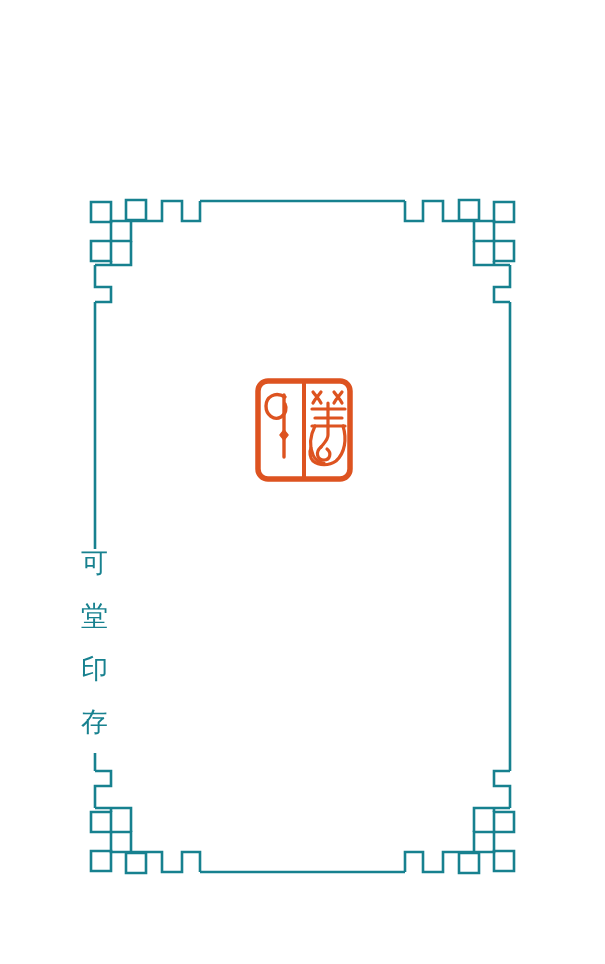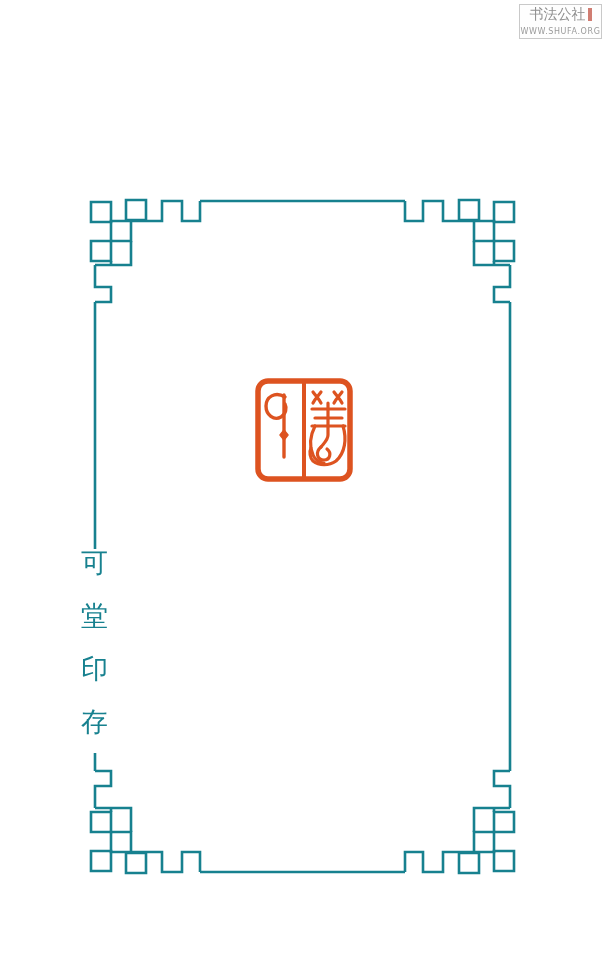--- a/index.html
+++ b/index.html
@@ -117,23 +117,14 @@
         <path d="M57,48 H90"></path>
         <path d="M73,25 V48"></path>
         <path d="M73,48 V57 C73,62 69,65 66,69"></path>
         <path d="M66,69 C60,74 62,82 69,82 C75,82 77,75 72,71"></path>
         <path d="M60,48 C55,58 54,68 58,77 C60,82 65,85 69,85"></path>
         <path d="M88,48 C92,61 90,75 81,83 C74,88 64,88 58,83 C55,80 54,74 56,70"></path>
       </g>
     </g>
   </svg>
 
-  <div id="watermark">
-    <div class="wm-row">
-      <span class="wm-name">书法公社</span>
-      <span class="wm-seal-mark"></span>
-    </div>
-    <div class="wm-row">
-      <span class="wm-url">WWW.SHUFA.ORG</span>
-    </div>
-  </div>
 
 </div>
 
 </body></html>

